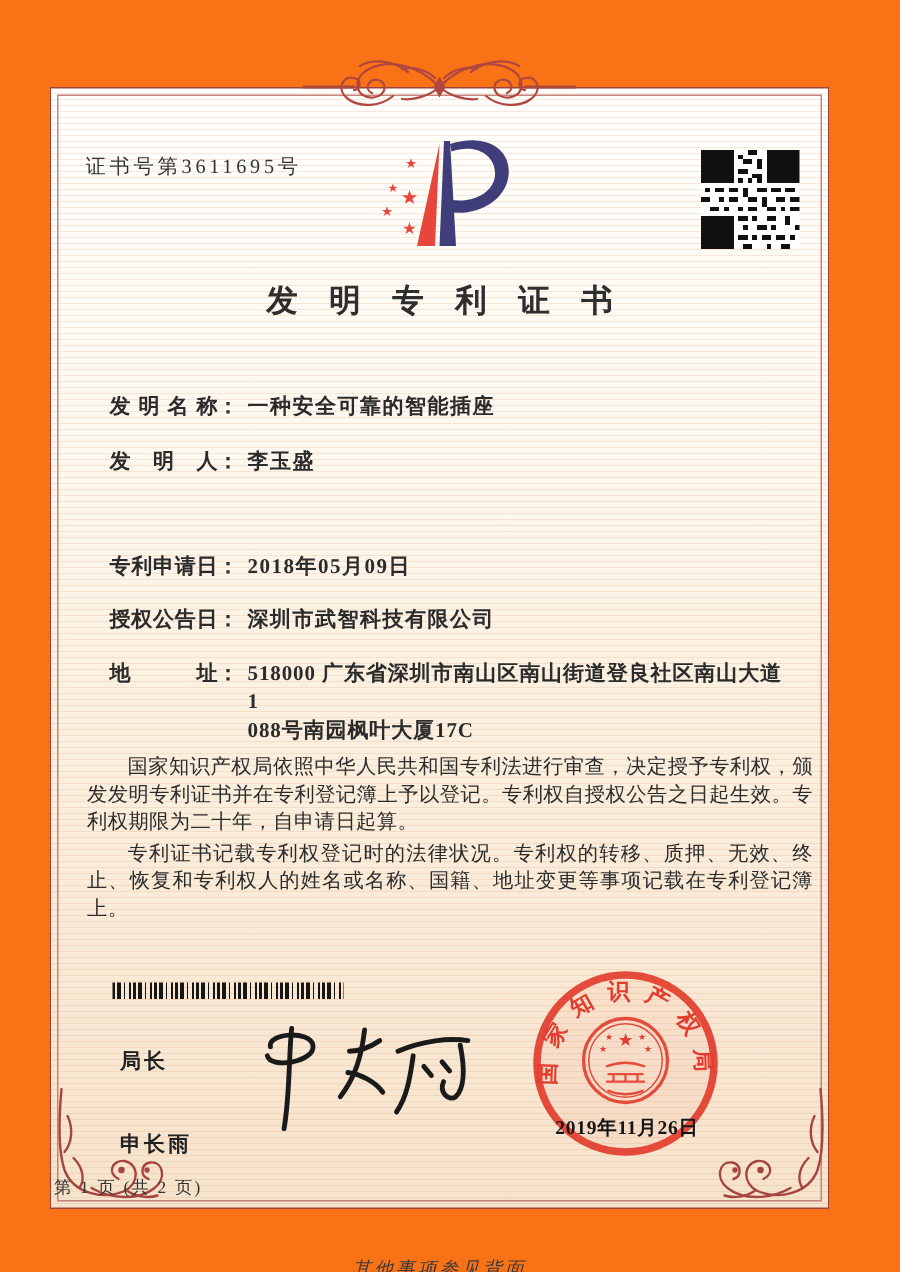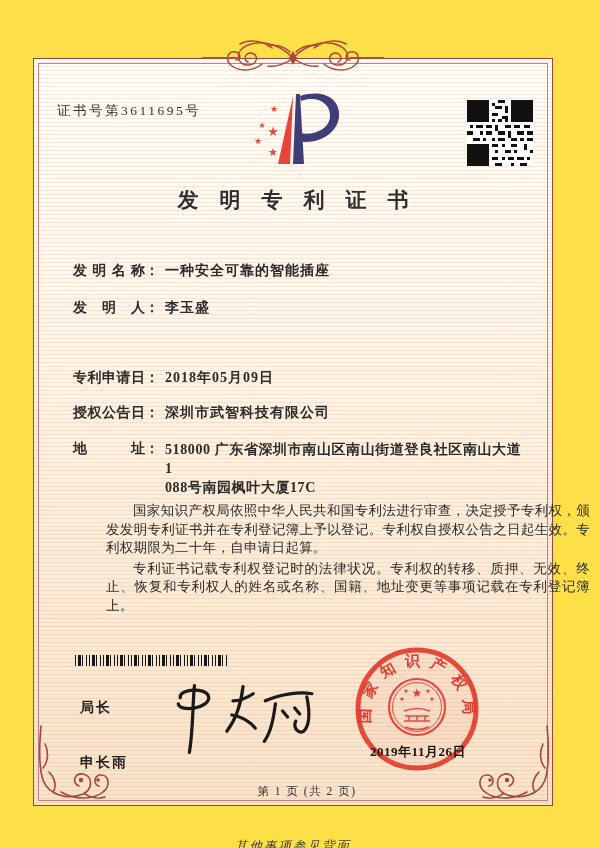--- a/index.html
+++ b/index.html
@@ -1,16 +1,16 @@
 <!DOCTYPE html>
 <html><head>
 <meta charset="utf-8">
 <style>
   html,body{margin:0;padding:0;background:#ffffff;}
-  .page{position:relative;width:600px;height:848px;background:#fde047;overflow:hidden;
+  .page{position:relative;width:600px;height:848px;background:#f97316;overflow:hidden;
         font-family:"Liberation Serif","DejaVu Serif",serif;color:#2b2b2b;}
 
   
   .guilloche{position:absolute;left:33px;top:58px;width:520px;height:748px;
     background:
       repeating-linear-gradient(180deg, rgba(222,148,98,0.20) 0px, rgba(222,148,98,0.20) 1px,
                                 rgba(255,255,255,0) 1px, rgba(255,255,255,0) 4px),
       linear-gradient(180deg,#fffefb 0%,#fdf9f1 28%,#fbf0e0 58%,#f8e7d2 85%,#f6e3cc 100%);
     z-index:1;}
 
@@ -36,42 +36,42 @@
   .row{position:absolute;left:73px;font-size:14px;z-index:4;white-space:nowrap;font-weight:bold;}
   .flabel{display:inline-block;width:72px;text-align:justify;text-align-last:justify;
     vertical-align:top;}
   .fsep{display:inline-block;vertical-align:top;}
   .fvalue{display:inline-block;margin-left:6px;letter-spacing:1px;vertical-align:top;}
   .addr-lines{display:inline-block;margin-left:6px;letter-spacing:0.6px;vertical-align:top;
     white-space:normal;width:360px;line-height:19px;}
   .grant-no{position:absolute;left:227px;top:0;white-space:nowrap;}
   .flabel.wide{width:76px;}
 
-  .paras{position:absolute;left:58px;top:502px;width:484px;z-index:4;margin-left:48px;}
+  .paras{position:absolute;left:58px;top:502px;width:484px;z-index:4;}
   .paras p{margin:0 0 2px 0;font-size:13.5px;line-height:18.6px;text-align:justify;
     text-indent:2em;letter-spacing:0.3px;}
 
   .barcode{position:absolute;left:75px;top:655px;width:154px;height:11px;z-index:4;
     background-image:repeating-linear-gradient(90deg,
       #161616 0px,#161616 1.5px, transparent 1.5px, transparent 3px,
       #161616 3px,#161616 6px, transparent 6px, transparent 7.5px,
       #161616 7.5px,#161616 8.5px, transparent 8.5px, transparent 11px,
       #161616 11px,#161616 12.5px, transparent 12.5px, transparent 14px);}
 
   .signer{position:absolute;left:80px;z-index:4;font-family:"Liberation Sans","DejaVu Sans",sans-serif;
     font-weight:600;font-size:14px;color:#222;letter-spacing:2px;}
   .signer.role{top:699px;}
   .signer.name{top:754px;}
   .autograph{position:absolute;left:158px;top:668px;width:162px;height:94px;z-index:4;}
 
   .seal{position:absolute;left:353px;top:645px;width:128px;height:128px;z-index:4;}
   .seal-date{position:absolute;left:345px;top:743px;width:146px;text-align:center;
     font-size:13px;font-weight:700;color:#151515;letter-spacing:0.5px;z-index:5;}
 
-  .page-indicator{position:absolute;left:47px;top:784px;width:520px;text-align:center;
+  .page-indicator{position:absolute;left:36px;top:784px;width:520px;
     font-size:11.5px;letter-spacing:1.5px;color:#333;z-index:4;}
   .back-note{position:absolute;left:33px;top:838px;width:520px;text-align:center;
     font-size:12.5px;letter-spacing:2px;color:#3a3a3a;font-style:italic;z-index:4;}
 </style>
 </head>
 <body>
 
 <div class="page">
 
   <div class="guilloche"></div>

